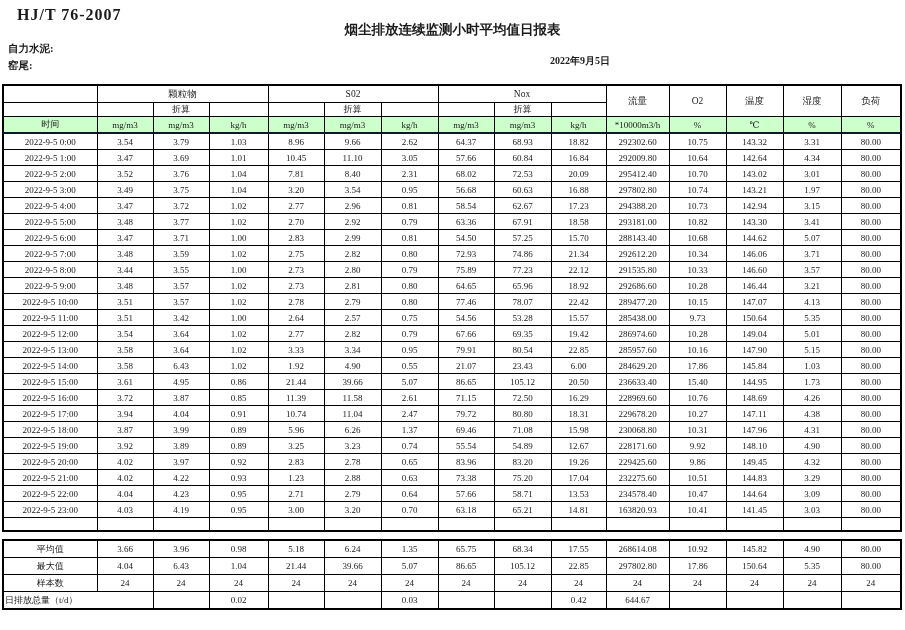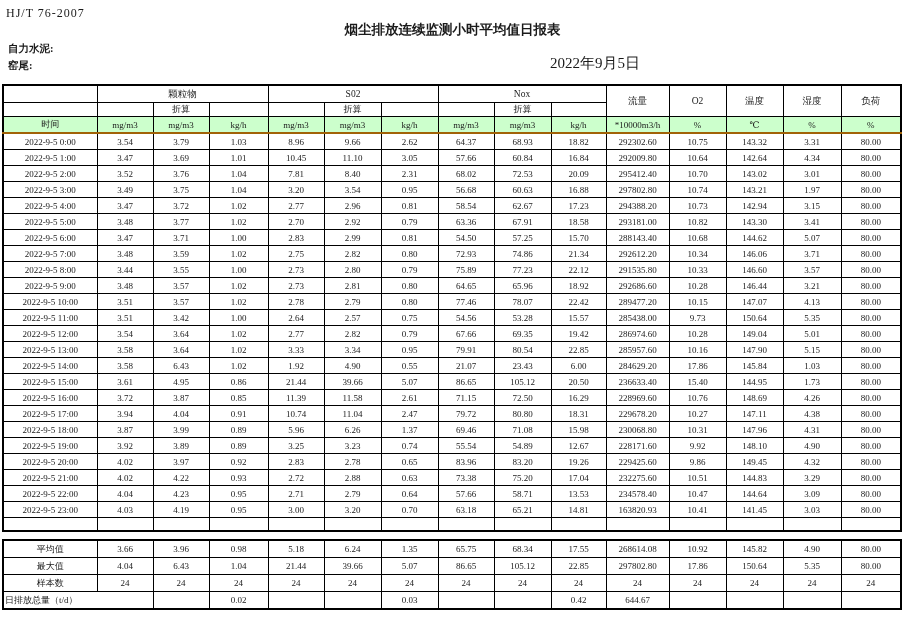--- a/index.html
+++ b/index.html
@@ -3,34 +3,34 @@
 <meta charset="utf-8">
 <style>
   html,body{margin:0;padding:0;}
   body{
     width:905px;height:630px;background:#ffffff;overflow:hidden;
     font-family:"Liberation Serif","DejaVu Serif",serif;
     color:#1a1a1a;
   }
   .page{position:relative;width:905px;height:630px;}
   .doc-header{position:relative;height:84px;}
-  .standard{position:absolute;top:6px;left:6px;font-size:12px;font-weight:normal;letter-spacing:1px;}
+  .standard{position:absolute;top:6px;left:17px;font-size:16px;font-weight:bold;letter-spacing:1px;}
   .title{position:absolute;top:21px;left:0;width:905px;text-align:center;font-size:13.5px;font-weight:bold;}
   .company{position:absolute;top:42px;left:8px;font-size:10.5px;font-weight:bold;}
   .kiln{position:absolute;top:59px;left:8px;font-size:10.5px;font-weight:bold;}
-  .date{position:absolute;top:54px;left:550px;font-size:15px;}
+  .date{position:absolute;top:54px;left:550px;font-size:10px;font-weight:bold;}
   table{border-collapse:collapse;table-layout:fixed;margin-left:2px;width:898px;border-radius:6px;}
   table.main{border:2px solid #000;}
   table.summary{border:2px solid #000;margin-top:7px;}
   td{border:1px solid #000;padding:0 1px;text-align:center;font-size:9px;height:15px;
      overflow:hidden;white-space:nowrap;}
   thead tr.grp td{height:16px;font-size:9.5px;}
   thead tr.conv td{height:12px;font-size:9px;}
   thead tr.units td{background:#ccffcc;height:15px;font-size:9px;}
-  thead tr.units{border-bottom:2px solid #a16207;}
+  thead tr.units{border-bottom:2px solid #0f172a;}
   tbody tr.spacer td{height:12px;}
   table.summary td{height:16px;}
   td.dt-label{text-align:left;}
 </style>
 </head>
 <body>
 
 <div class="page">
 
   <div class="doc-header">
@@ -457,21 +457,21 @@
           <td>9.86</td>
           <td>149.45</td>
           <td>4.32</td>
           <td>80.00</td>
         </tr>
         <tr>
           <td>2022-9-5 21:00</td>
           <td>4.02</td>
           <td>4.22</td>
           <td>0.93</td>
-          <td>2.72</td>
+          <td>1.23</td>
           <td>2.88</td>
           <td>0.63</td>
           <td>73.38</td>
           <td>75.20</td>
           <td>17.04</td>
           <td>232275.60</td>
           <td>10.51</td>
           <td>144.83</td>
           <td>3.29</td>
           <td>80.00</td>

